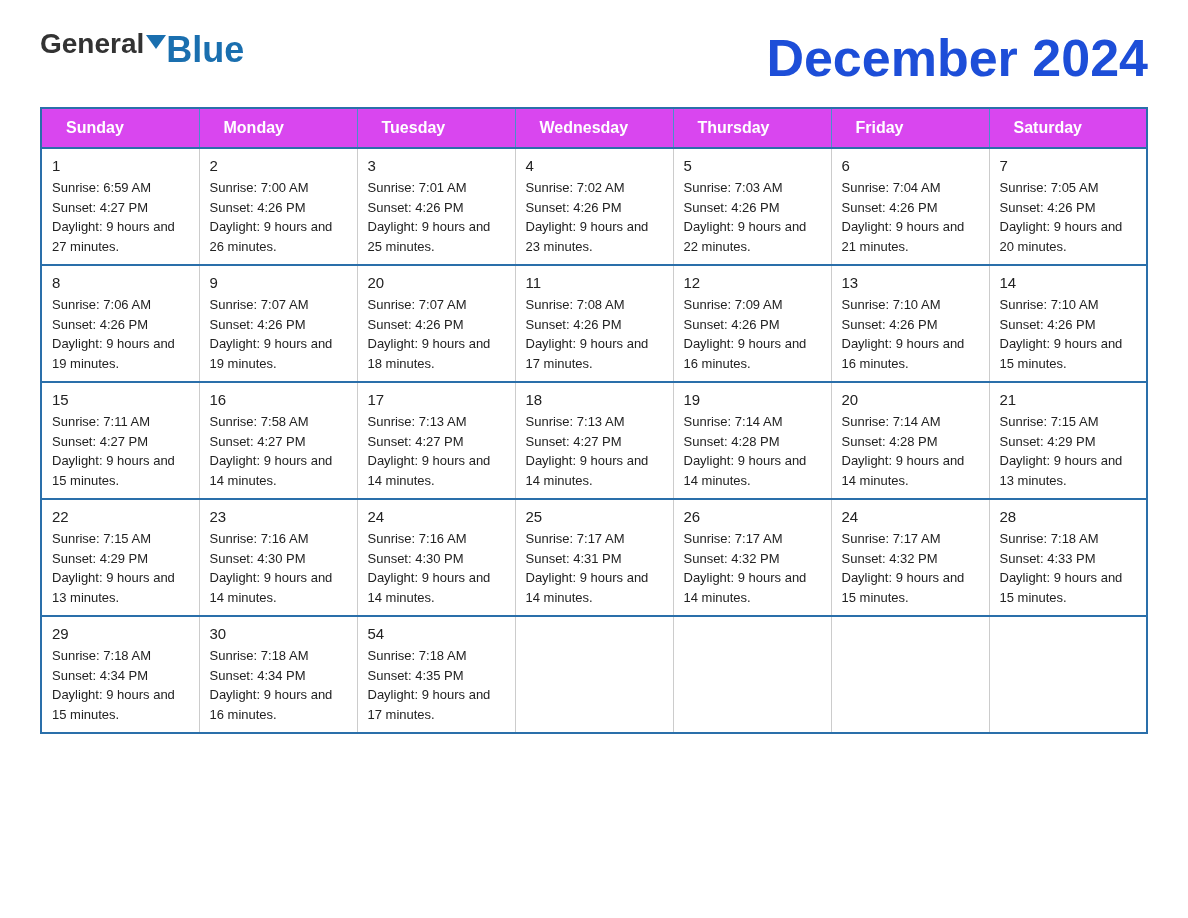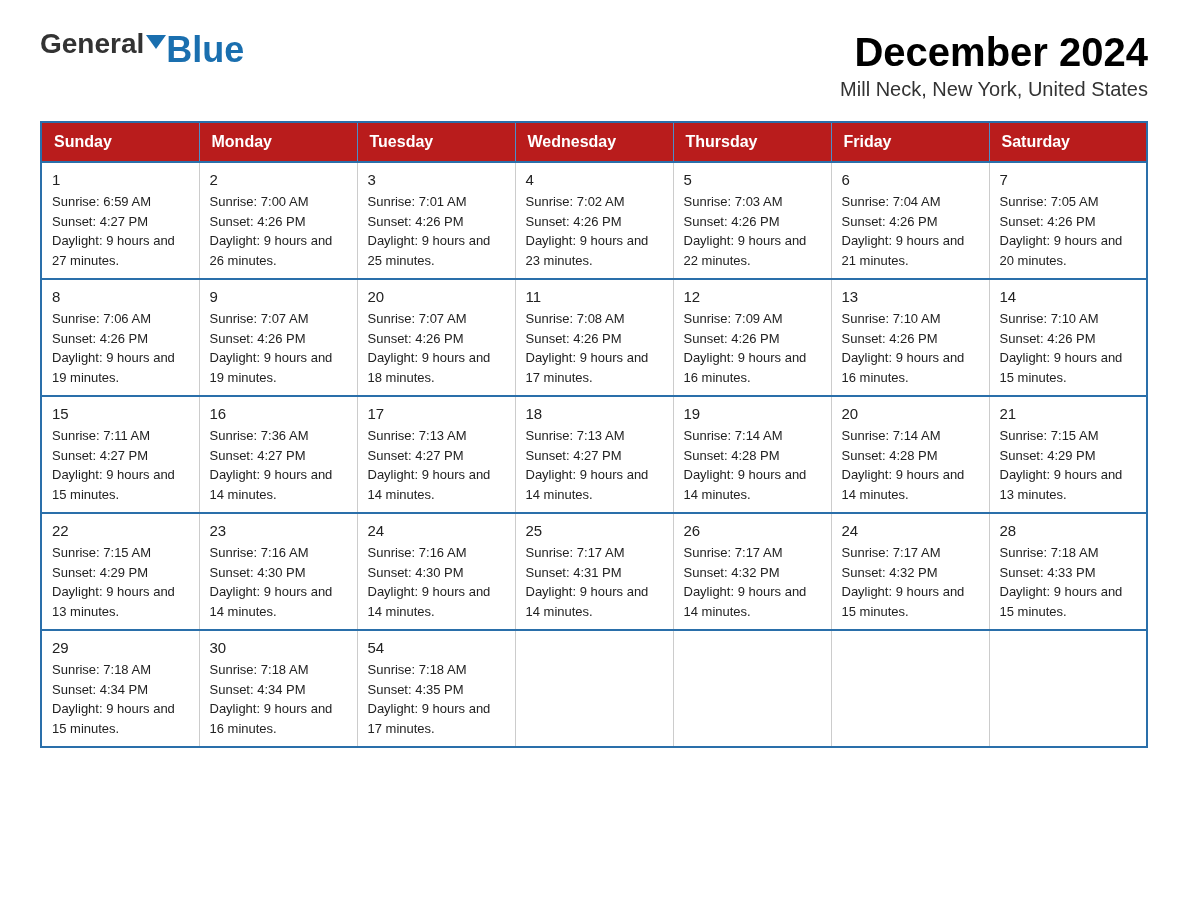--- a/index.html
+++ b/index.html
@@ -43,41 +43,41 @@
       font-size: 36px;
       font-weight: bold;
       color: #1a6faf;
       line-height: 1;
       margin-top: 2px;
     }
     .title-section {
       text-align: right;
     }
     .month-title {
-      font-size: 40px;
+      font-size: 52px;
       font-weight: bold;
-      color: #000000;
+      color: #1d4ed8;
       line-height: 1.1;
     }
     .location {
       font-size: 20px;
       color: #333;
       margin-top: 4px;
     }
     .calendar {
       width: 100%;
       border-collapse: collapse;
       border: 2px solid #2a6faa;
     }
     .calendar thead th {
-      background-color: #b91c1c;
+      background-color: #d946ef;
       color: #fff;
       font-size: 16px;
       font-weight: bold;
-      padding: 10px 12px;
+      padding: 10px 24px;
       text-align: left;
       border-right: 1px solid #4a8fca;
     }
     .calendar thead th:last-child {
       border-right: none;
     }
     .calendar tbody tr {
       border-top: 2px solid #2a6faa;
     }
     .calendar tbody td {
@@ -112,21 +112,20 @@
 
 <div class="header">
   <div class="logo">
     <div class="logo-top">
       <span>General</span><span class="logo-arrow"></span>
     </div>
     <div class="logo-bottom">Blue</div>
   </div>
   <div class="title-section">
     <div class="month-title">December 2024</div>
-    <div class="location">Mill Neck, New York, United States</div>
   </div>
 </div>
 
 <table class="calendar">
   <thead>
     <tr>
       <th>Sunday</th>
       <th>Monday</th>
       <th>Tuesday</th>
       <th>Wednesday</th>
@@ -257,21 +256,21 @@
           <span class="day-number">15</span>
           <div class="day-info">
             <span>Sunrise: 7:11 AM</span><br>
             <span>Sunset: 4:27 PM</span><br>
             <span>Daylight: 9 hours and 15 minutes.</span>
           </div>
         </td>
         <td>
           <span class="day-number">16</span>
           <div class="day-info">
-            <span>Sunrise: 7:36 AM</span><br>
+            <span>Sunrise: 7:58 AM</span><br>
             <span>Sunset: 4:27 PM</span><br>
             <span>Daylight: 9 hours and 14 minutes.</span>
           </div>
         </td>
         <td>
           <span class="day-number">17</span>
           <div class="day-info">
             <span>Sunrise: 7:13 AM</span><br>
             <span>Sunset: 4:27 PM</span><br>
             <span>Daylight: 9 hours and 14 minutes.</span>

